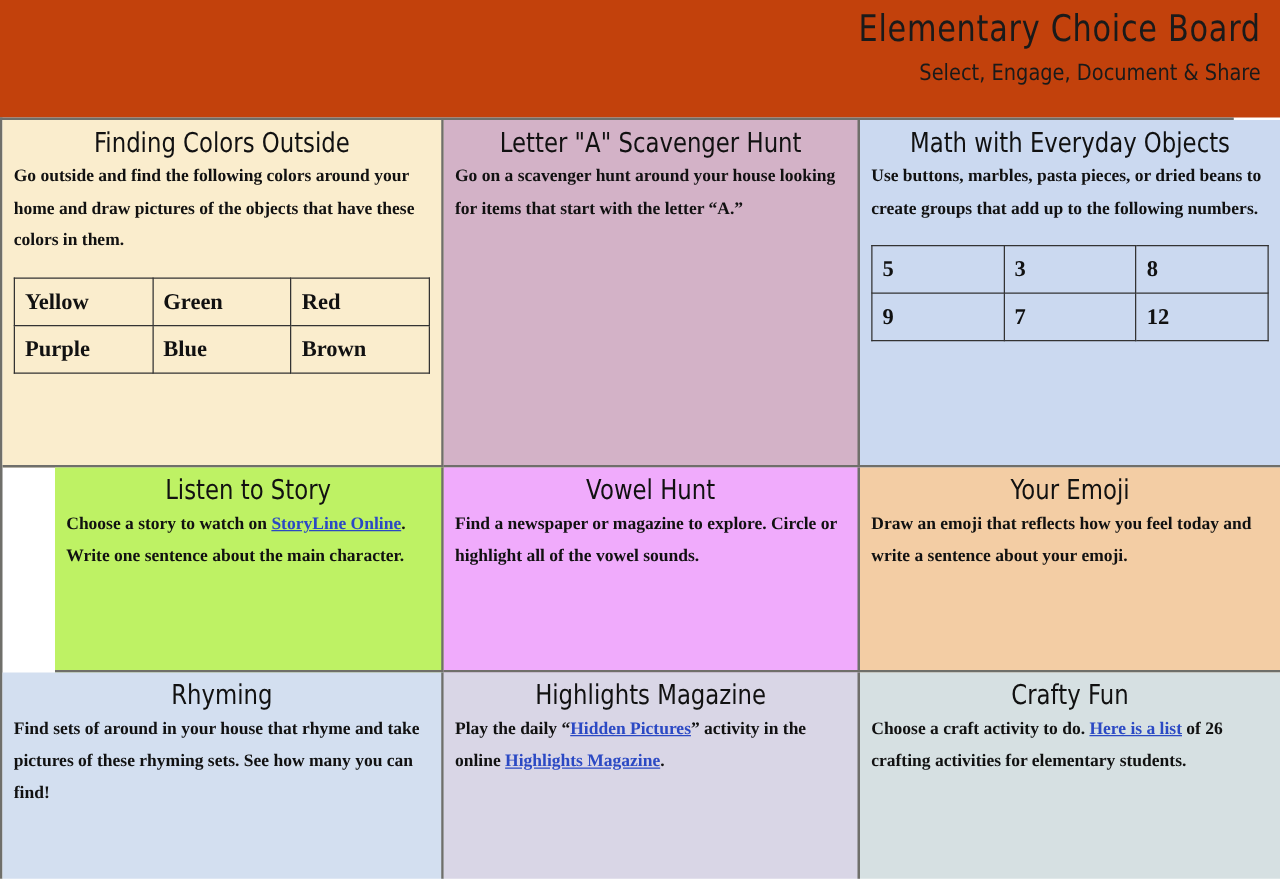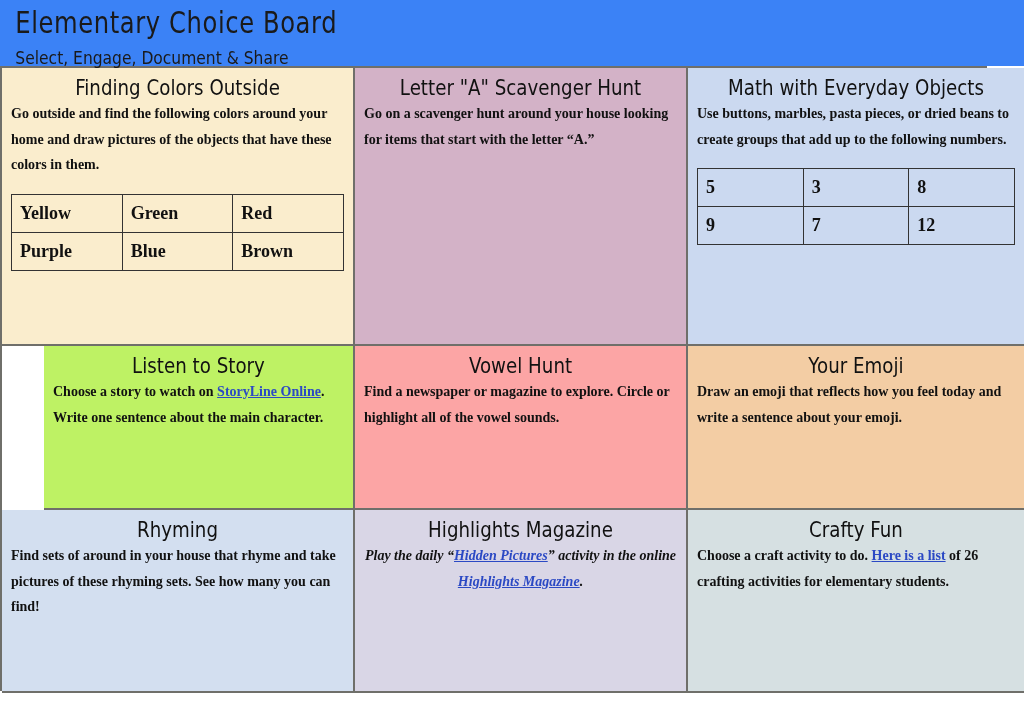--- a/index.html
+++ b/index.html
@@ -10,25 +10,25 @@
   body {
     width: 1024px;
     height: 703px;
     overflow: hidden;
     font-family: "Liberation Serif", serif;
     color: #111111;
   }
 
   
   .board-header {
-    height: 66px;
+    height: 94px;
     box-sizing: border-box;
     padding-top: 6px;
-    text-align: left;
-    background: #3b82f6;
+    text-align: right;
+    background: #c2410c;
   }
   .board-title {
     font-family: "DejaVu Sans", sans-serif;
     font-size: 25px;
     font-weight: 400;
     letter-spacing: 0.6px;
     line-height: 30px;
     color: #1a1a1a;
     margin: 0;
     transform: scaleY(1.18) scaleX(0.97);
@@ -78,21 +78,21 @@
   }
   .cell-body {
     font-family: "Liberation Serif", serif;
     font-size: 14px;
     line-height: 25.5px;
     font-weight: 700;
     color: #111111;
     margin: 4px 0 0 0;
     text-align: left;
   }
-  .cell-body.center { text-align: center; font-style: italic; }
+  .cell-body.center { text-align: left; }
 
   .cell-link {
     color: #2b49c4;
     text-decoration: underline;
     cursor: pointer;
   }
 
   
   .inner-table {
     width: 100%;
@@ -110,21 +110,21 @@
     padding: 0 8px;
   }
   .inner-table.centered td { text-align: left; }
   .inner-table.left td { text-align: left; }
 
   
   .bg-cream    { background: #faedcd; }
   .bg-mauve    { background: #d3b2c7; }
   .bg-blue     { background: #cbd9f0; }
   .bg-green    { background: #bef264; margin-left: 42px; }
-  .bg-salmon   { background: #fca5a5; }
+  .bg-salmon   { background: #f0abfc; }
   .bg-peach    { background: #f3cda4; }
   .bg-lightblue{ background: #d3dff0; }
   .bg-lavender { background: #d9d6e6; }
   .bg-slate    { background: #d6e0e2; }
 </style>
 </head>
 <body>
 
 <div class="board-header">
   <h1 class="board-title">Elementary Choice Board</h1>

